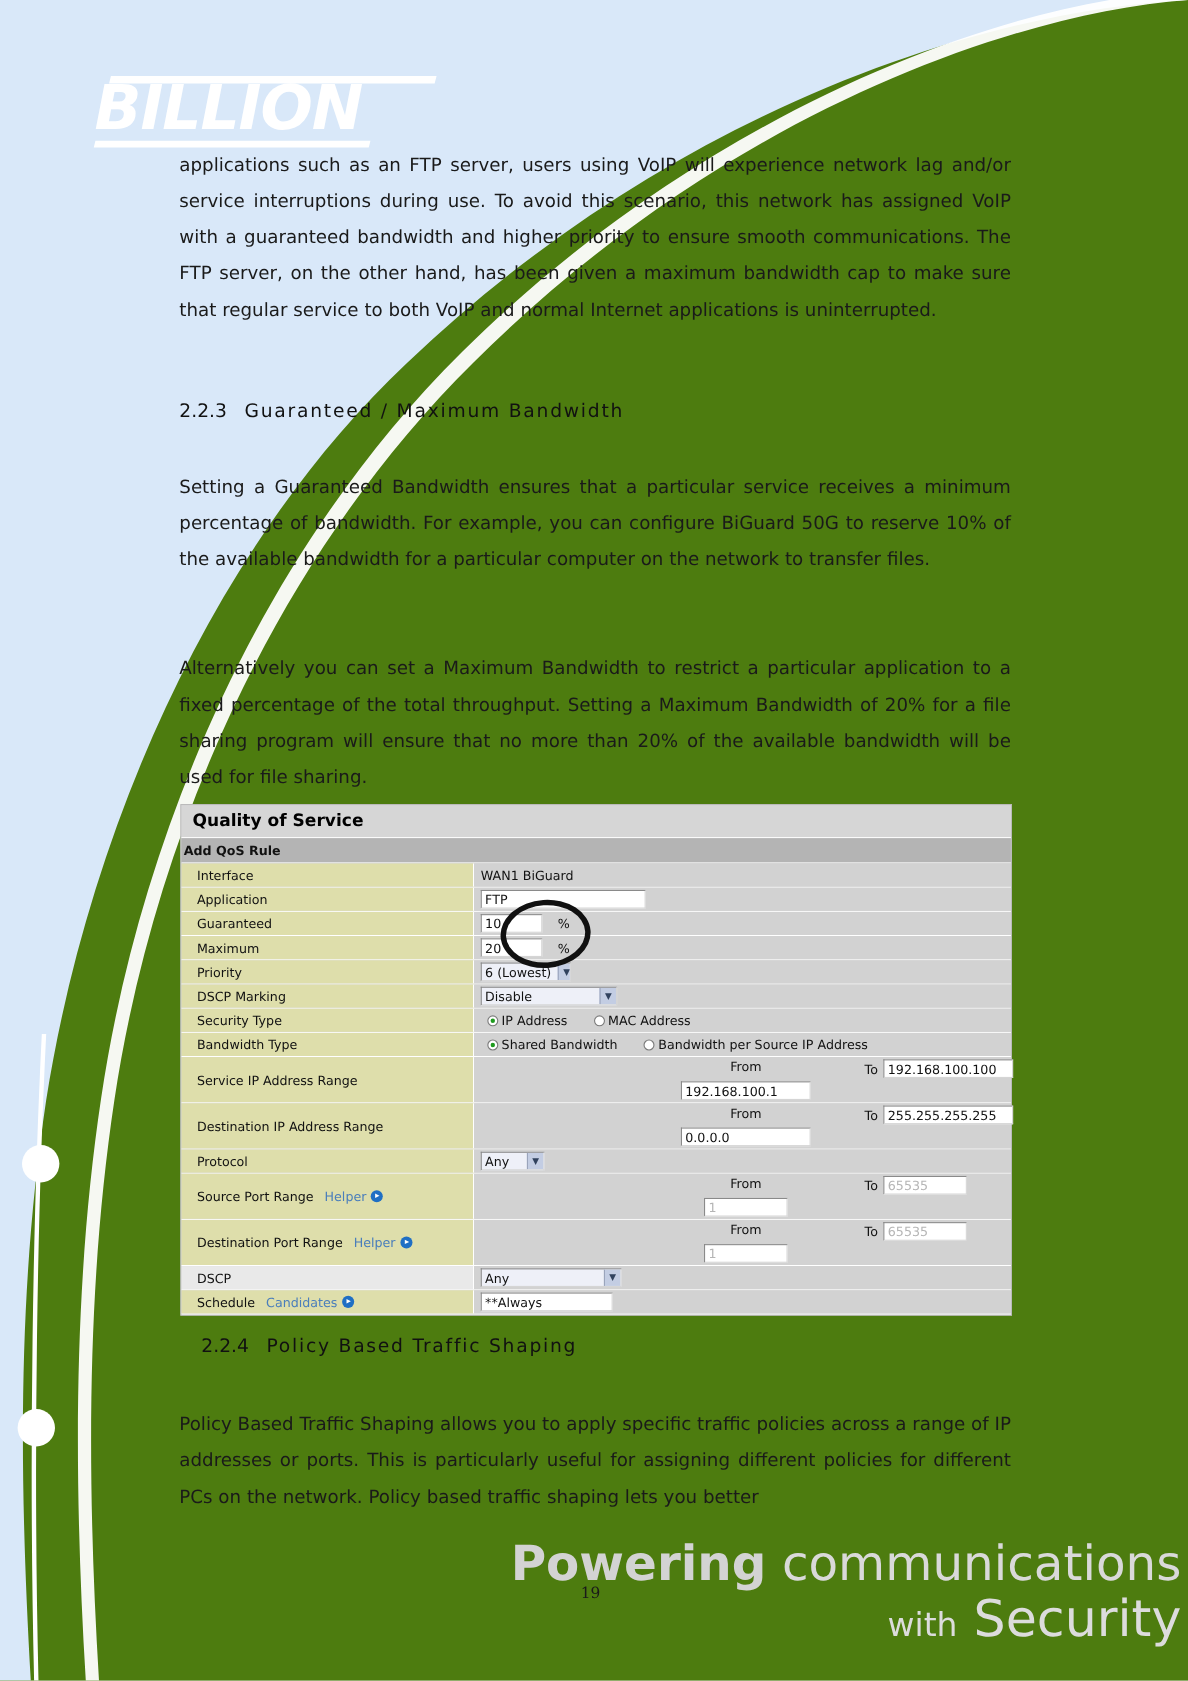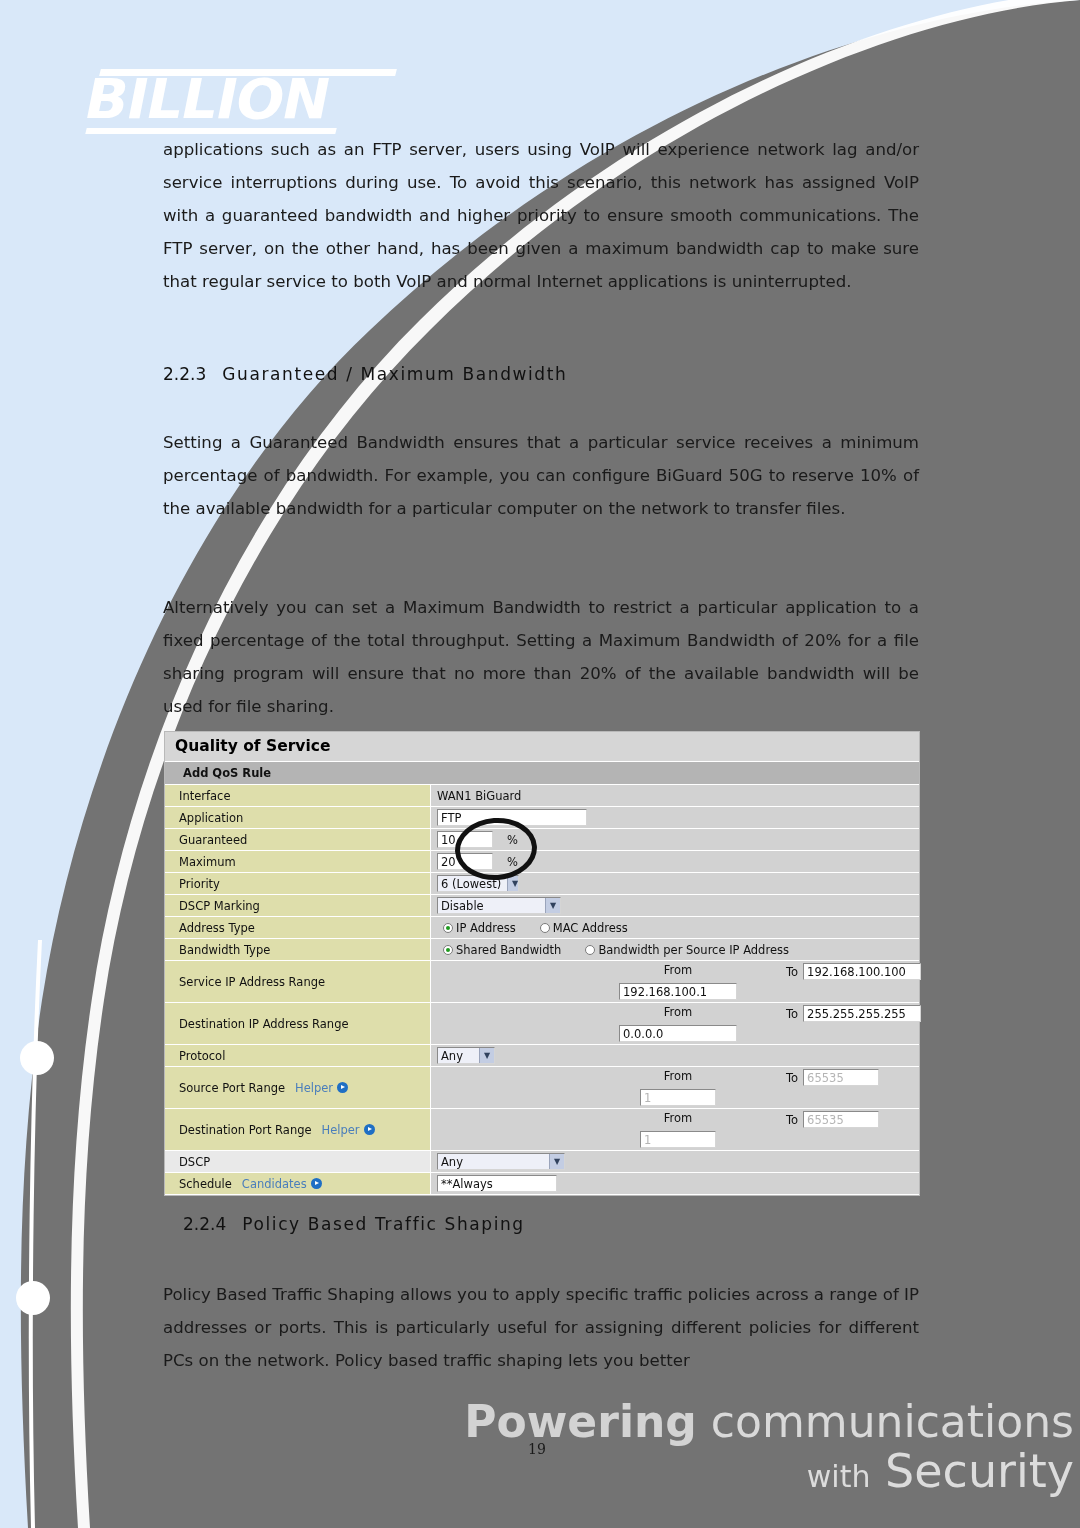--- a/index.html
+++ b/index.html
@@ -5,21 +5,21 @@
   html, body {
     margin: 0; padding: 0;
     width: 1080px; height: 1528px;
     background: #ffffff;
     font-family: "DejaVu Sans", sans-serif;
     overflow: hidden;
   }
   #page {
     position: relative;
     width: 1080px; height: 1528px;
-    background: #737373;
+    background: #4d7c0f;
     overflow: hidden;
   }
 
   
   .bg-layer { position: absolute; inset: 0; overflow: hidden; pointer-events: none; }
 
   
   .logo-wrap {
     position: absolute;
     left: 86px; top: 62px;
@@ -85,21 +85,21 @@
   .qos-title {
     background: #d6d6d6;
     padding: 5px 10px 6px 10px;
     font-weight: bold;
     font-size: 15.5px;
     color: #000000;
     border-bottom: 1px solid #ffffff;
   }
   .qos-sub {
     background: #b4b4b4;
-    padding: 4px 10px 4px 18px;
+    padding: 4px 10px 4px 2px;
     font-weight: bold;
     font-size: 11.5px;
     color: #111111;
     border-bottom: 1px solid #ffffff;
   }
   .qos-rows { background: #d2d2d2; }
   .qrow {
     display: flex;
     align-items: stretch;
     border-bottom: 1px solid #ffffff;
@@ -381,21 +381,21 @@
         <div class="qlabel">DSCP Marking</div>
         <div class="qval">
           <div class="selbox w-dscpmark">
             <span class="cap">Disable</span>
             <span class="arrow">▼</span>
           </div>
         </div>
       </div>
 
       <div class="qrow">
-        <div class="qlabel">Address Type</div>
+        <div class="qlabel">Security Type</div>
         <div class="qval" style="padding-left:12px;">
           <span class="ropt">
             <span class="radio on"></span><span>IP Address</span>
           </span>
           <span class="ropt">
             <span class="radio"></span><span>MAC Address</span>
           </span>
         </div>
       </div>
 

